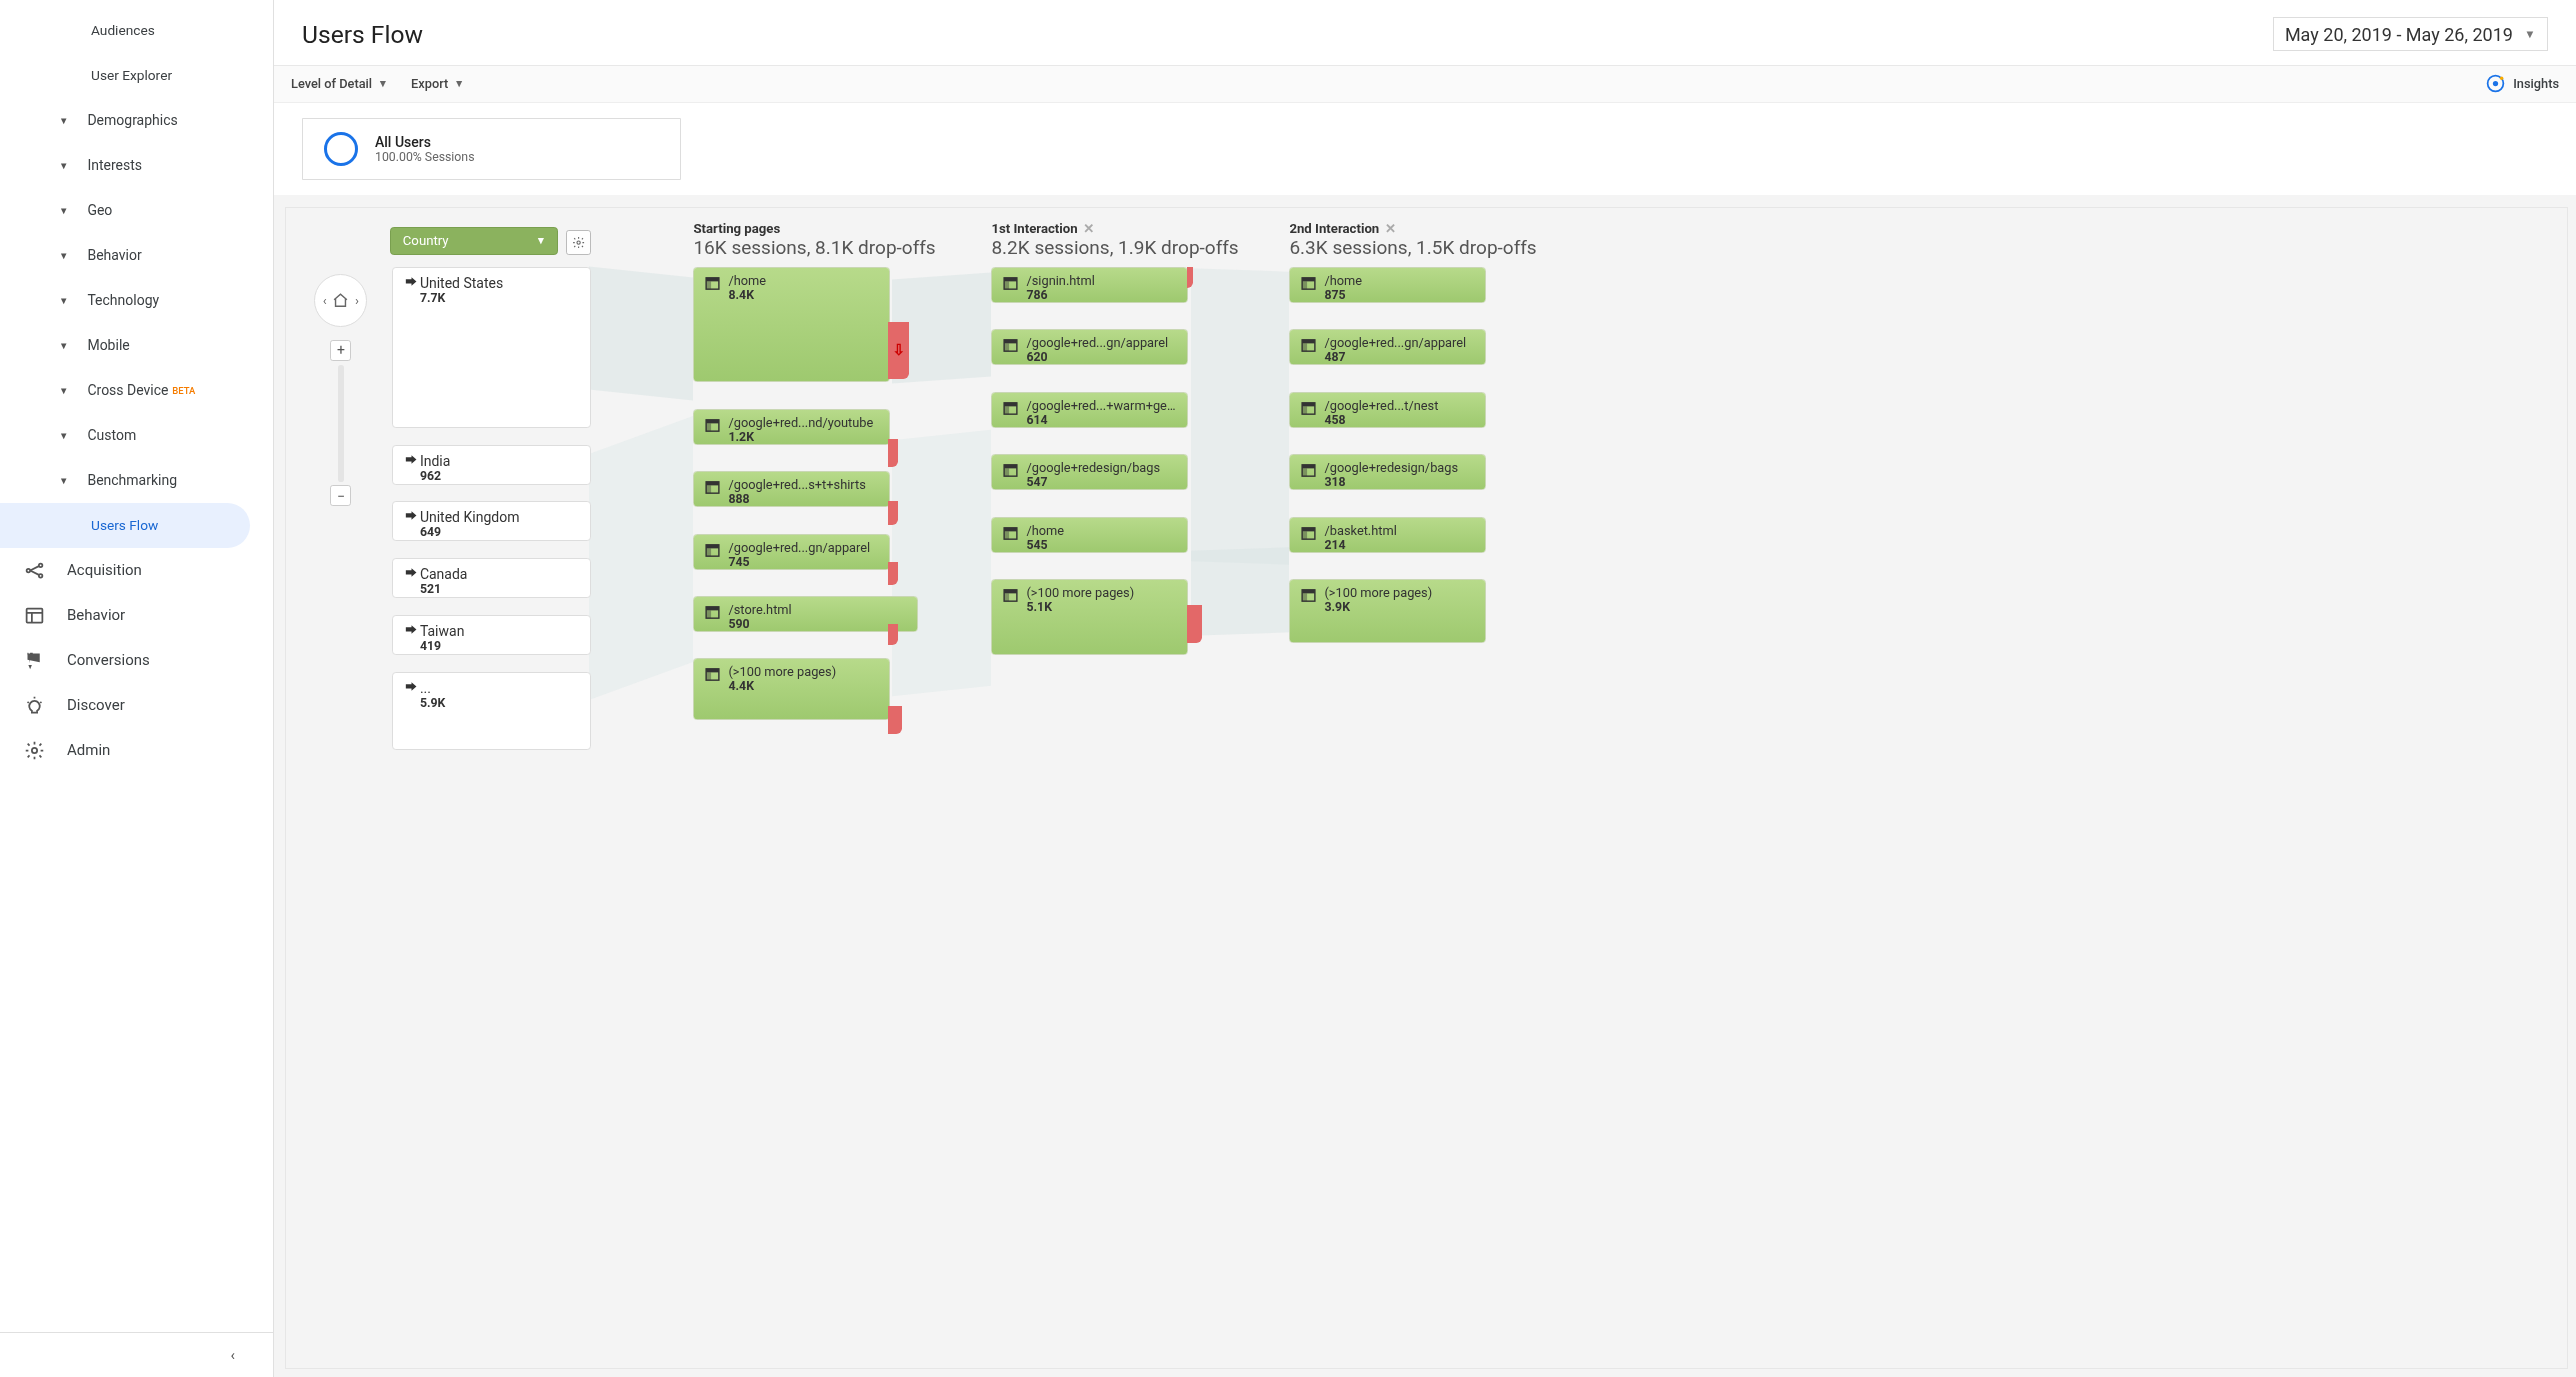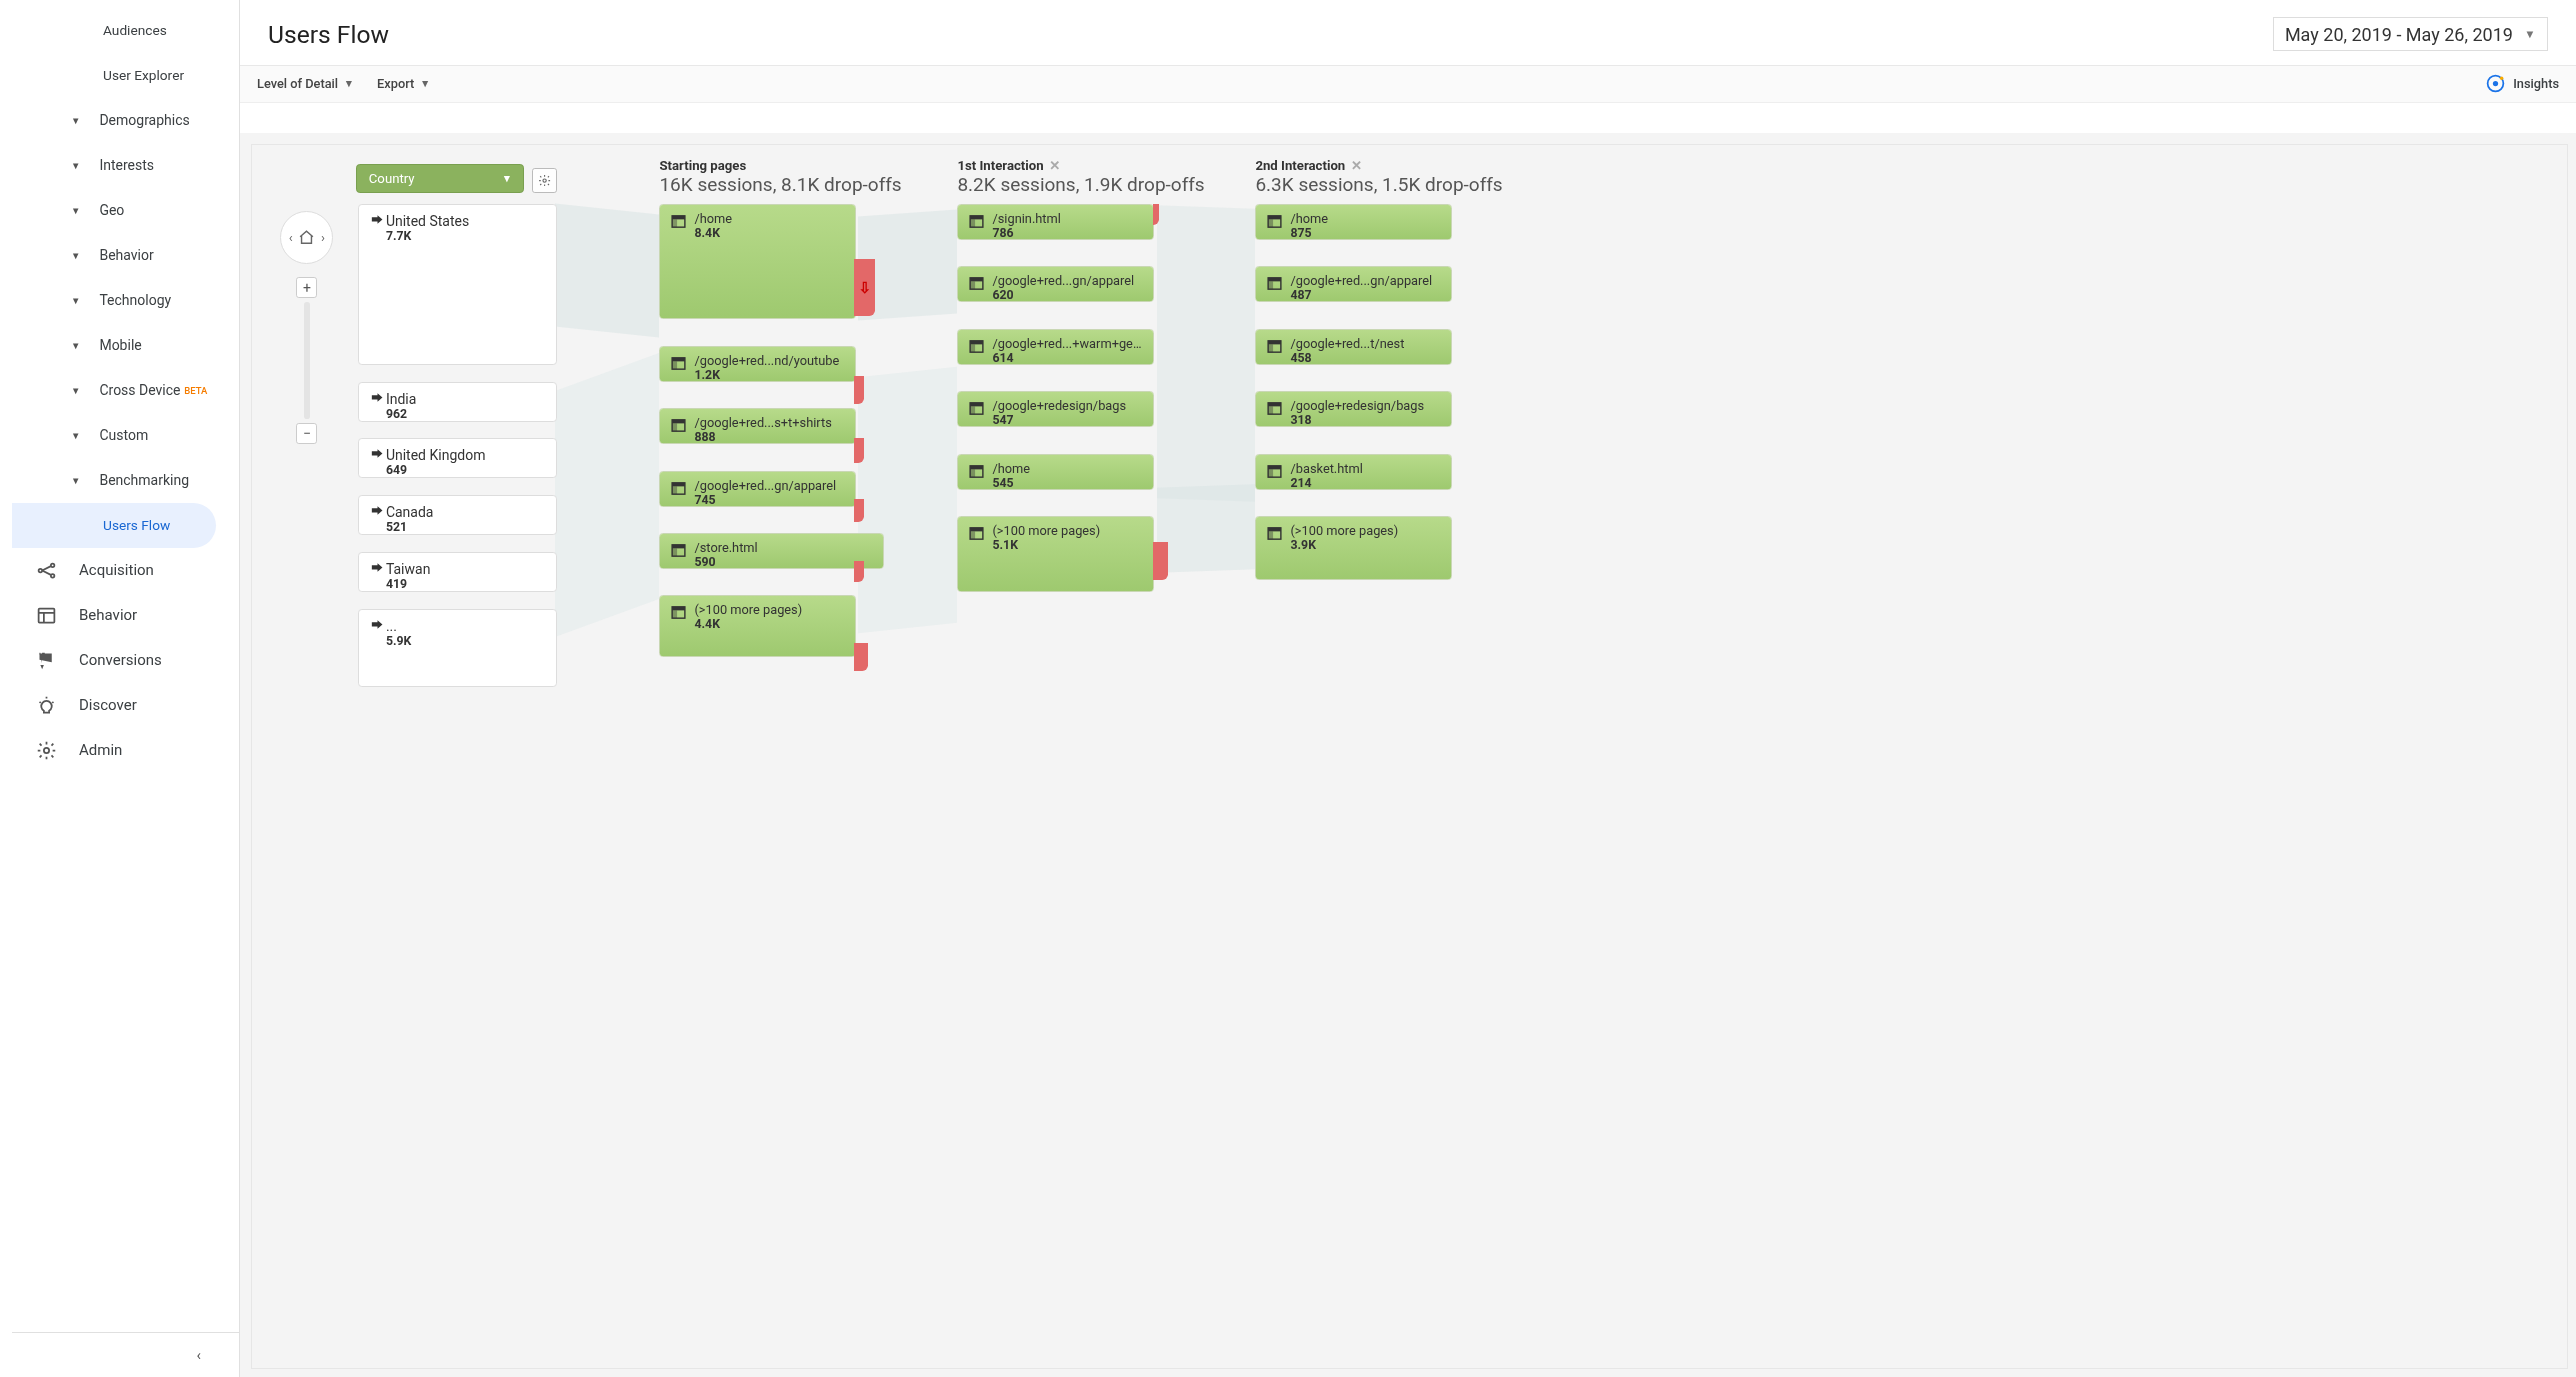--- a/index.html
+++ b/index.html
@@ -1,20 +1,20 @@
 <!DOCTYPE html>
 <html style="font-size:15px"><head>
 <meta charset="utf-8">
 <style>
 * { box-sizing: border-box; margin: 0; padding: 0; }
 body { font-family: Roboto, Arial, sans-serif; background: #f4f4f4; color: #333; overflow: hidden; }
 .app { display: flex; height: 100vh; width: 100vw; }
 
 
-.sidebar { width: 240px; background: #fff; display: flex; flex-direction: column; border-right: 0.9px solid #e0e0e0; padding-left: 12px; }
+.sidebar { width: 274px; background: #fff; display: flex; flex-direction: column; border-right: 0.9px solid #e0e0e0; }
 .sidebar-inner { flex: 1; overflow-y: auto; padding-top: 7.6px; }
 .sidebar-item { display: flex; align-items: center; height: 45px; padding: 0 15px 0 23px; color: #3c4043; font-size: 14px; cursor: pointer; }
 .sidebar-item.sub { padding-left: 91px; font-size: 13.7px; color: #3c4043; }
 .sidebar-item.expandable { padding-left: 59px; }
 .sidebar-item .caret { font-size: 9.5px; color: #555; margin-right: 19px; }
 .sidebar-item.icon-item { padding-left: 23px; font-size: 15px; color: #3c4043; }
 .sidebar-item.icon-item .nav-icon { width: 23px; height: 23px; margin-right: 21px; display:flex;align-items:center;justify-content:center;}
 .sidebar-item.active { background: #e8f0fe; color: #1967d2; border-radius: 0 23px 23px 0; margin-right: 23px; }
 .beta-badge { font-size: 9.5px; color: #f57c00; font-weight: 500; margin-left: 3.8px; vertical-align: super; }
 .sidebar-collapse { height: 45px; display: flex; align-items: center; justify-content: flex-end; padding-right: 38px; border-top: 0.9px solid #e0e0e0; color:#555; }
@@ -209,20 +209,27 @@
         <svg width="21" height="21" viewBox="0 0 24 24">
             <circle cx="12" cy="12" r="9" fill="none" stroke="#1a73e8" stroke-width="2"></circle>
             <circle cx="12" cy="12" r="3" fill="#1a73e8"></circle>
             <circle cx="19" cy="6" r="2" fill="#f9ab00"></circle>
           </svg>
         <span>Insights</span>
       </div>
     </div>
 
     <div class="segments-row">
+      <div class="segment-card">
+        <div class="ring"></div>
+        <div>
+          <div class="t1">All Users</div>
+          <div class="t2">100.00% Sessions</div>
+        </div>
+      </div>
     </div>
 
     <div class="canvas">
       <div class="flow-root" id="flow-root">
 
         <div class="nav-ctrl">
           <div class="nav-round">
             <span class="ch">‹</span>
             <svg width="17" height="17" viewBox="0 0 24 24" fill="none" stroke="#666" stroke-width="2">
                 <path d="M3 11l9-8 9 8M5 10v10h14V10"></path>

